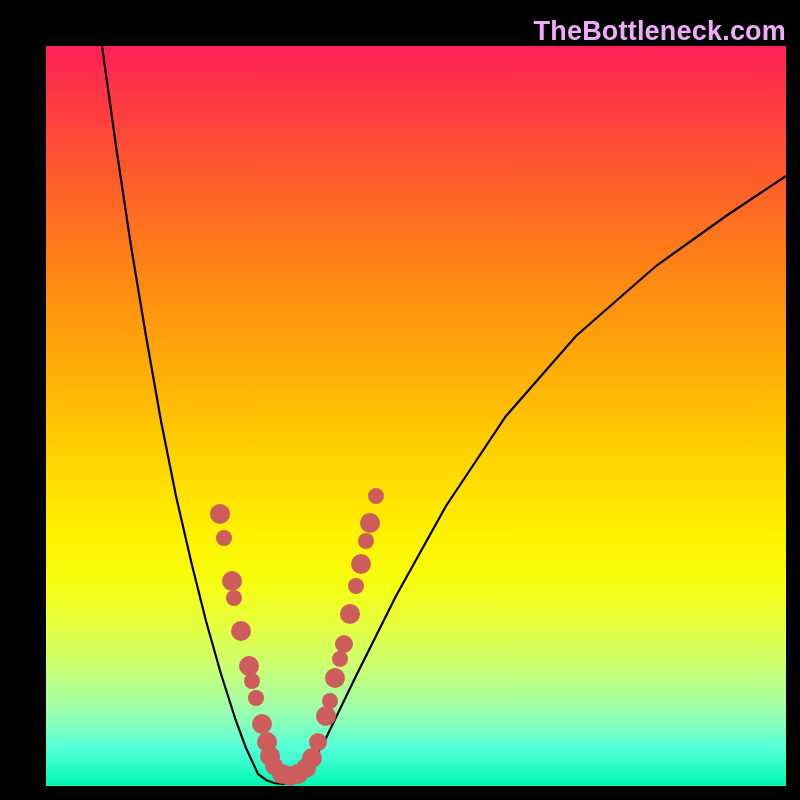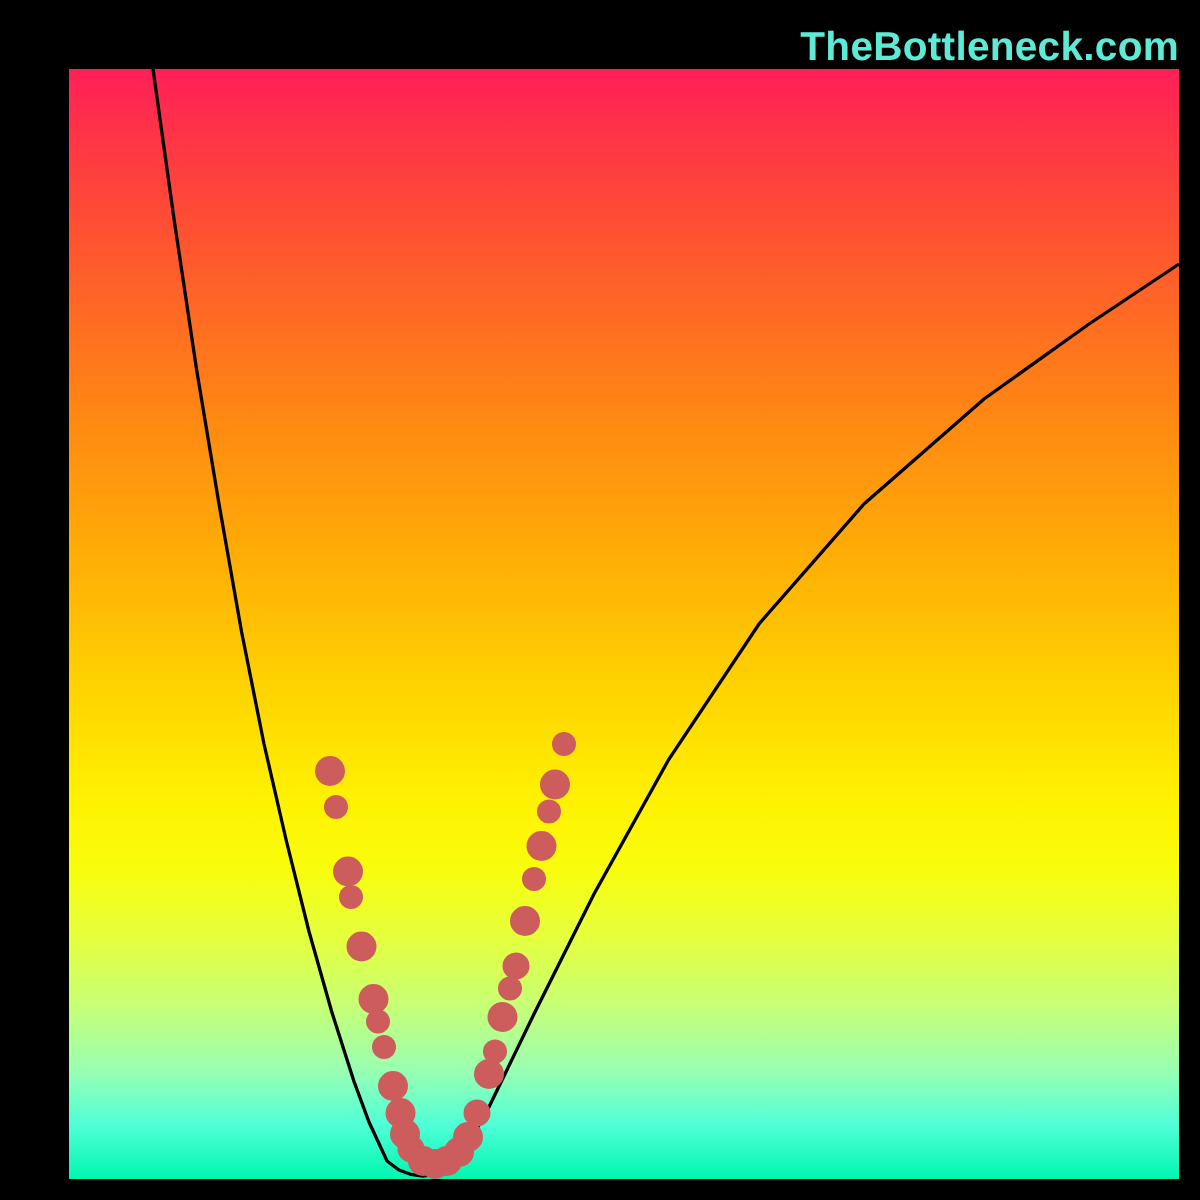--- a/index.html
+++ b/index.html
@@ -51,21 +51,21 @@
     height: 740px;
     overflow: visible;
   }
   .attrib {
     position: absolute;
     top: 16px;
     right: 14px;
     font-family: Arial, Helvetica, sans-serif;
     font-size: 27px;
     font-weight: 600;
-    color: #5eead4;
+    color: #f0abfc;
     letter-spacing: 0.2px;
   }
 </style>
 </head>
 <body>
 
 <div class="frame">
   <div class="plot-area">
     <svg viewBox="0 0 740 740" preserveAspectRatio="none">
       <path id="curve-path" fill="none" stroke="#000000" stroke-width="2.2" d="M56 0 L70 100 L85 200 L100 290 L115 375 L130 450 L145 515 L160 575 L175 628 L190 675 L200 702 L212 728 L212 728 L220 734 L228 737 L236 738 L244 737 L252 734 L260 728 L260 728 L280 692 L310 630 L350 550 L400 460 L460 370 L530 290 L610 220 L680 170 L740 130"></path>

